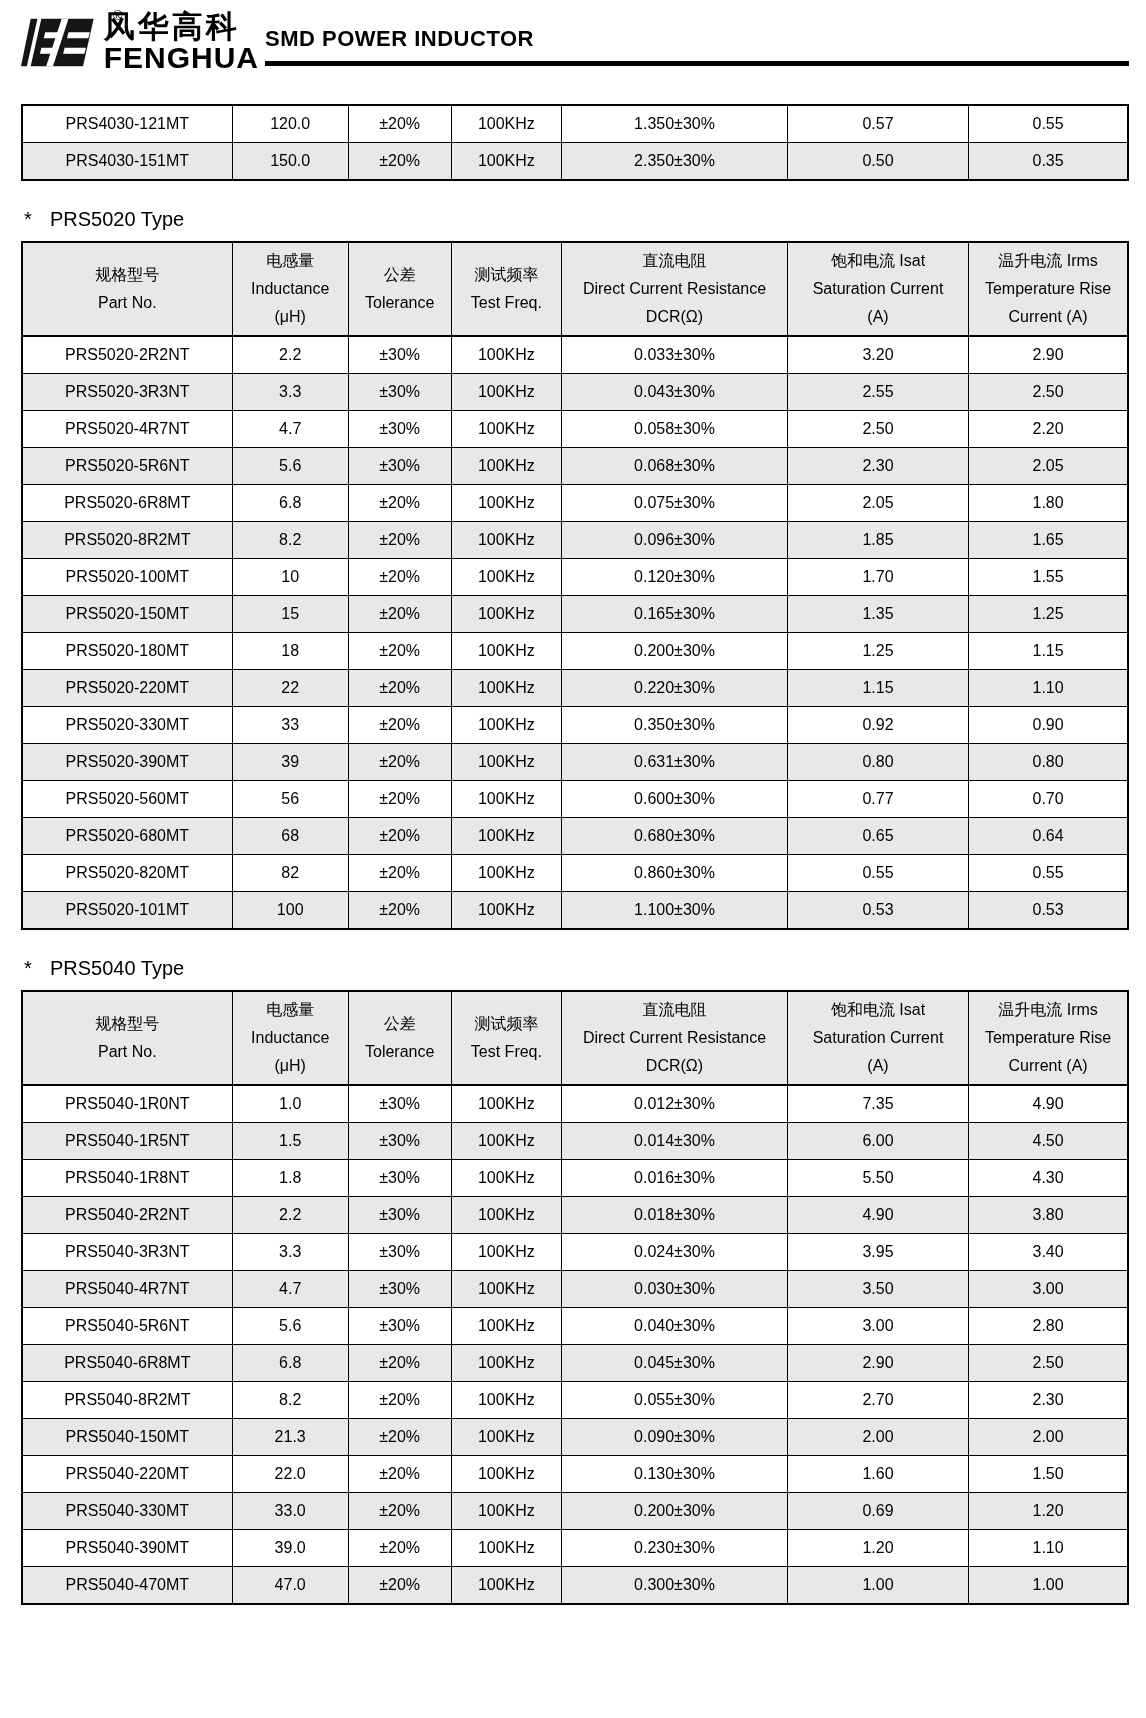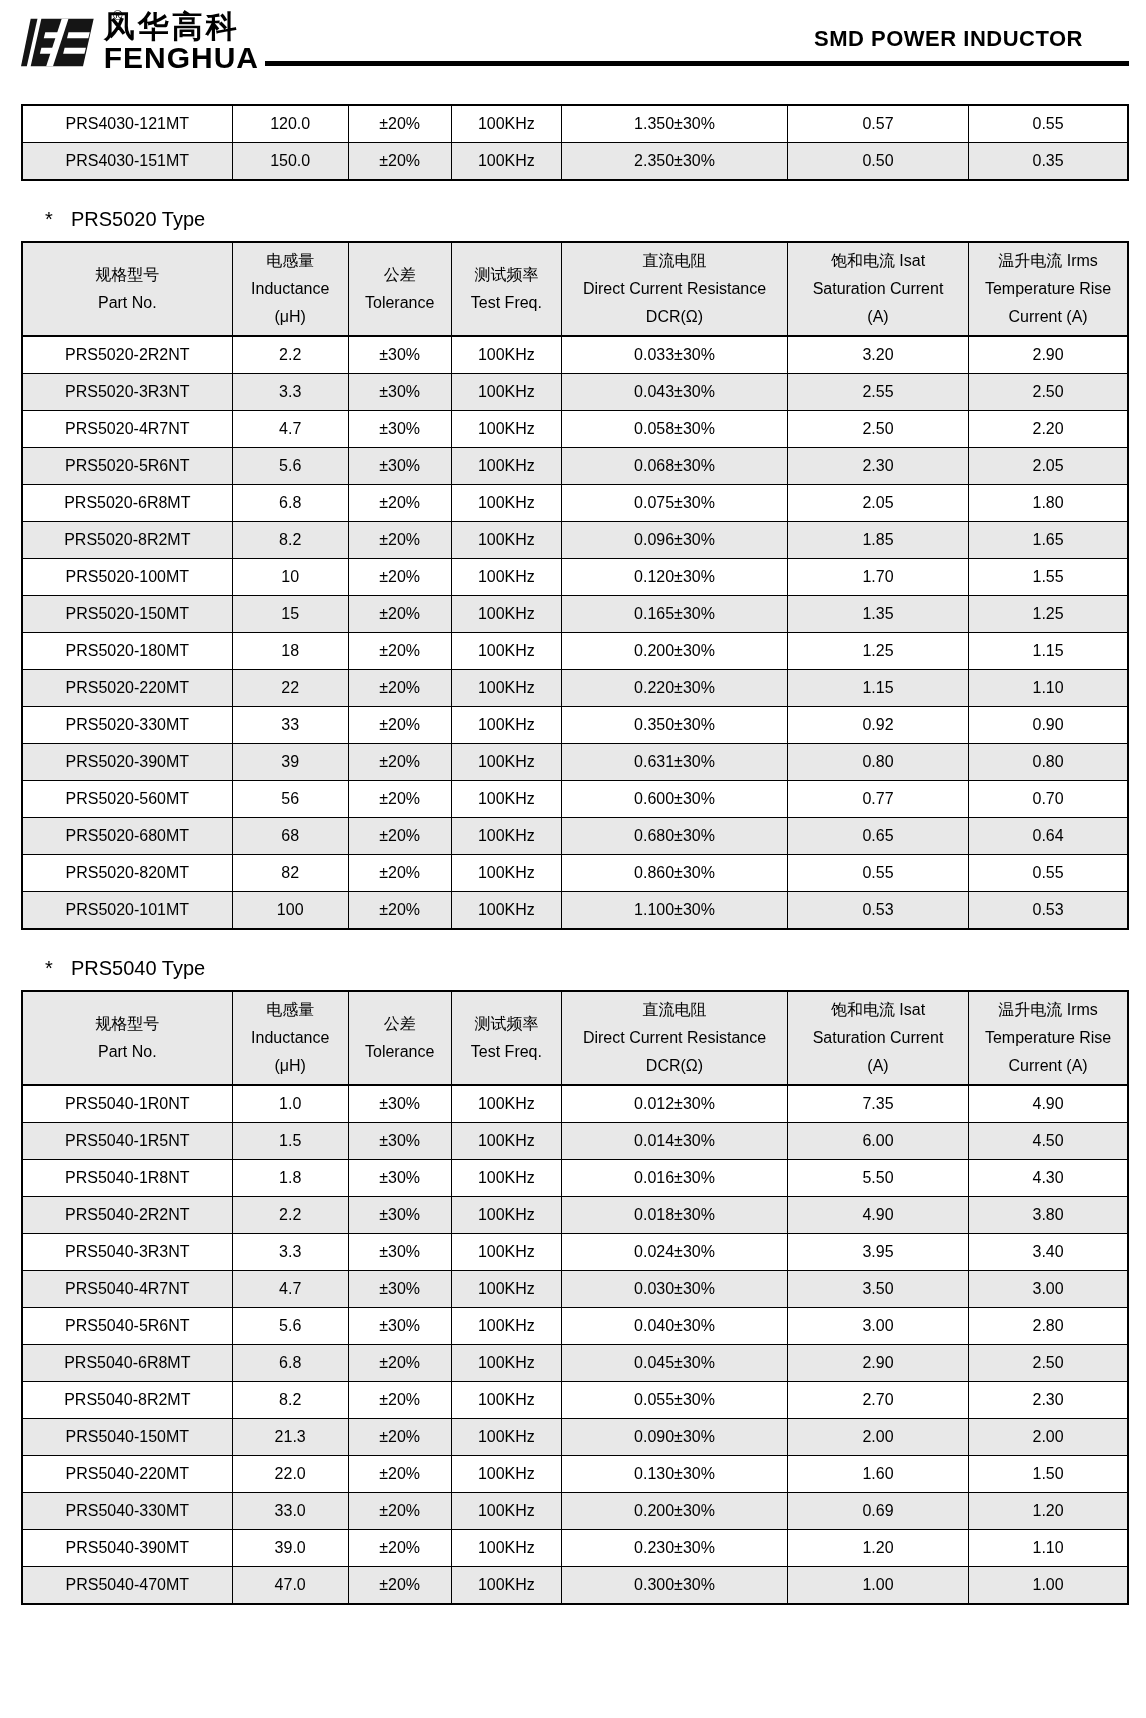--- a/index.html
+++ b/index.html
@@ -10,24 +10,24 @@
   
   .hdr{display:flex;align-items:flex-start;}
   .brand{position:relative;display:flex;align-items:flex-start;width:238px;flex:0 0 auto;}
   .logo-svg{width:92px;height:64px;display:block;}
   .reg{position:absolute;left:92px;top:-2px;font-size:13px;}
   .brand-text{margin-left:10px;margin-top:0;}
   .brand-cn{font-size:31px;font-weight:700;letter-spacing:3px;line-height:34px;}
   .brand-en{font-size:30px;font-weight:700;letter-spacing:1px;line-height:28px;}
   .title-wrap{flex:1;margin-top:16px;margin-left:6px;border-bottom:5px solid #000;
               padding-bottom:9px;padding-right:46px;}
-  .title-wrap h1{margin:0;text-align:right;font-size:22px;letter-spacing:.5px;font-weight:700;}
+  .title-wrap h1{margin:0;text-align:left;font-size:22px;letter-spacing:.5px;font-weight:700;}
 
   
-  .section-heading{font-size:20px;font-weight:400;margin:27px 0 10px 24px;}
+  .section-heading{font-size:20px;font-weight:400;margin:27px 0 10px 3px;}
   .section-heading .star{display:inline-block;width:26px;}
 
   
   table.spec{border-collapse:collapse;width:100%;table-layout:fixed;
              border:2px solid #000;}
   table.spec td,table.spec th{border:1px solid #000;text-align:center;
              font-size:16px;font-weight:400;padding:0;overflow:hidden;}
   table.spec td{height:36px;}
   table.spec thead th{background:#e8e8e8;height:92px;vertical-align:middle;
              border-bottom-width:2px;}

